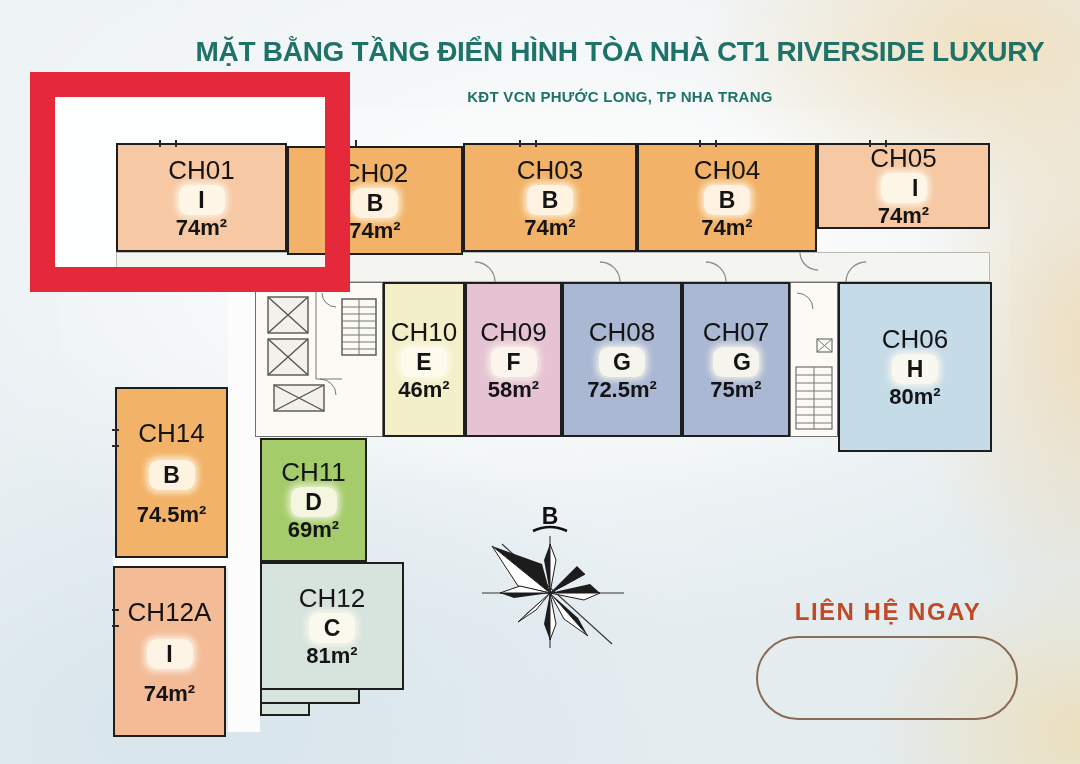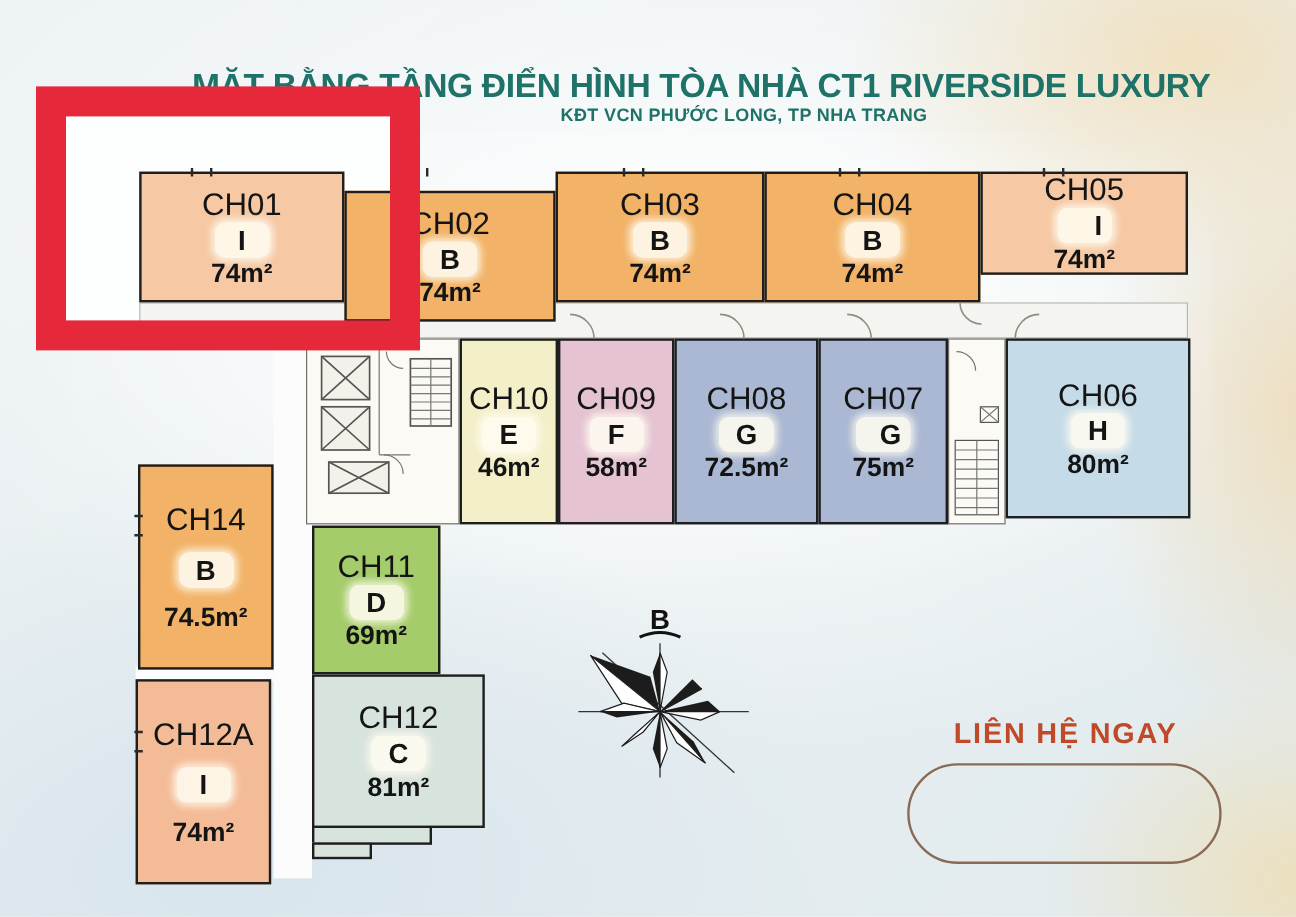--- a/index.html
+++ b/index.html
@@ -7,21 +7,21 @@
   #stage{position:relative;width:1080px;height:764px;overflow:hidden;
     background:
       radial-gradient(ellipse 420px 260px at 92% 6%, rgba(241,222,184,.85), rgba(241,222,184,0) 70%),
       radial-gradient(ellipse 260px 420px at 101% 45%, rgba(238,217,178,.8), rgba(238,217,178,0) 70%),
       radial-gradient(ellipse 300px 240px at 100% 96%, rgba(240,219,170,.7), rgba(240,219,170,0) 70%),
       radial-gradient(ellipse 700px 420px at 18% 95%, rgba(214,228,236,.9), rgba(214,228,236,0) 75%),
       radial-gradient(ellipse 900px 520px at 55% 30%, rgba(255,255,255,.95), rgba(255,255,255,0) 78%),
       linear-gradient(135deg,#eef3f5 0%, #e7eef1 45%, #e2ebee 100%);
   }
   .abs{position:absolute;}
-  .title{left:160px;width:920px;top:56px;text-align:left;font-size:28px;font-weight:bold;letter-spacing:-.3px;}
+  .title{left:160px;width:920px;top:36px;text-align:center;font-size:28px;font-weight:bold;letter-spacing:-.3px;}
   .subtitle{left:160px;width:920px;top:88px;text-align:center;font-size:15px;font-weight:bold;letter-spacing:.3px;}
   .white-patch{left:55px;top:97px;width:290px;height:170px;background:#fdfefe;}
   .soft-white{left:60px;top:110px;width:950px;height:370px;
     background:radial-gradient(ellipse at 50% 45%, rgba(253,254,253,.9), rgba(253,254,253,0) 80%);}
   .unit{box-sizing:border-box;border:2.5px solid #1e1e1e;display:flex;flex-direction:column;
     align-items:center;justify-content:center;gap:2px;text-align:center;color:#141414;}
   .unit.tall{gap:14px;}
   .u-name{font-size:26px;font-weight:normal;line-height:1;}
   .u-badge{background:rgba(255,252,240,.88);border-radius:9px;min-width:30px;padding:0 8px;
     box-shadow:0 0 6px 3px rgba(255,252,240,.75);}
@@ -50,21 +50,21 @@
 
   <div class="abs corridor" style="left:116px;top:252px;width:874px;height:30px"></div>
   <div class="abs white-strip" style="left:228px;top:282px;width:32px;height:450px"></div>
   <div class="abs white-strip" style="left:113px;top:556px;width:115px;height:12px"></div>
 
   <div class="abs unit" style="left: 116px; top: 143px; width: 171px; height: 109px; background-color: rgb(246, 200, 164);">
     <div class="u-name">CH01</div>
     <div class="u-badge"><span>I</span></div>
     <div class="u-area">74m²</div>
   </div>
-  <div class="abs unit" style="left: 287px; top: 159px; width: 176px; height: 109px; background-color: rgb(242, 179, 104);">
+  <div class="abs unit" style="left: 287px; top: 146px; width: 176px; height: 109px; background-color: rgb(242, 179, 104);">
     <div class="u-name">CH02</div>
     <div class="u-badge"><span>B</span></div>
     <div class="u-area">74m²</div>
   </div>
   <div class="abs unit" style="left: 463px; top: 143px; width: 174px; height: 109px; background-color: rgb(242, 179, 104);">
     <div class="u-name">CH03</div>
     <div class="u-badge"><span>B</span></div>
     <div class="u-area">74m²</div>
   </div>
   <div class="abs unit" style="left: 637px; top: 143px; width: 180px; height: 109px; background-color: rgb(242, 179, 104);">
@@ -126,21 +126,21 @@
         <path d="M6 10 A 16 16 0 0 1 22 26"></path>
         <rect x="26" y="56" width="15" height="13" stroke="#555"></rect>
         <path d="M26 56 L41 69 M41 56 L26 69"></path>
         <rect x="5" y="84" width="36" height="62" stroke="#555"></rect>
         <path d="M5 92 H41 M5 100 H41 M5 108 H41 M5 116 H41 M5 124 H41 M5 132 H41 M5 140 H41"></path>
         <path d="M23 84 V146"></path>
       </g>
     </svg>
   </div>
 
-  <div class="abs unit" style="left: 838px; top: 282px; width: 154px; height: 150px; background-color: rgb(198, 219, 232);">
+  <div class="abs unit" style="left: 838px; top: 282px; width: 154px; height: 170px; background-color: rgb(198, 219, 232);">
     <div class="u-name">CH06</div>
     <div class="u-badge"><span>H</span></div>
     <div class="u-area">80m²</div>
   </div>
 
   <div class="abs unit tall" style="left: 115px; top: 387px; width: 113px; height: 171px; background-color: rgb(242, 179, 104);">
     <div class="u-name">CH14</div>
     <div class="u-badge"><span>B</span></div>
     <div class="u-area">74.5m²</div>
   </div>

